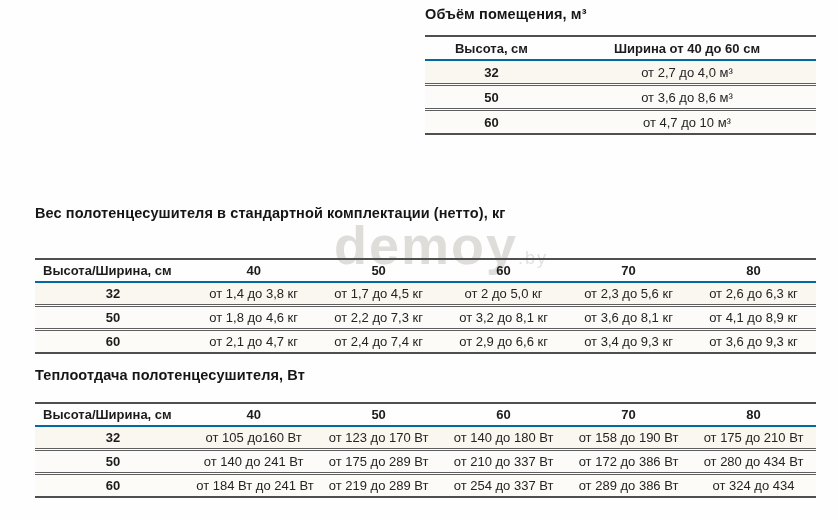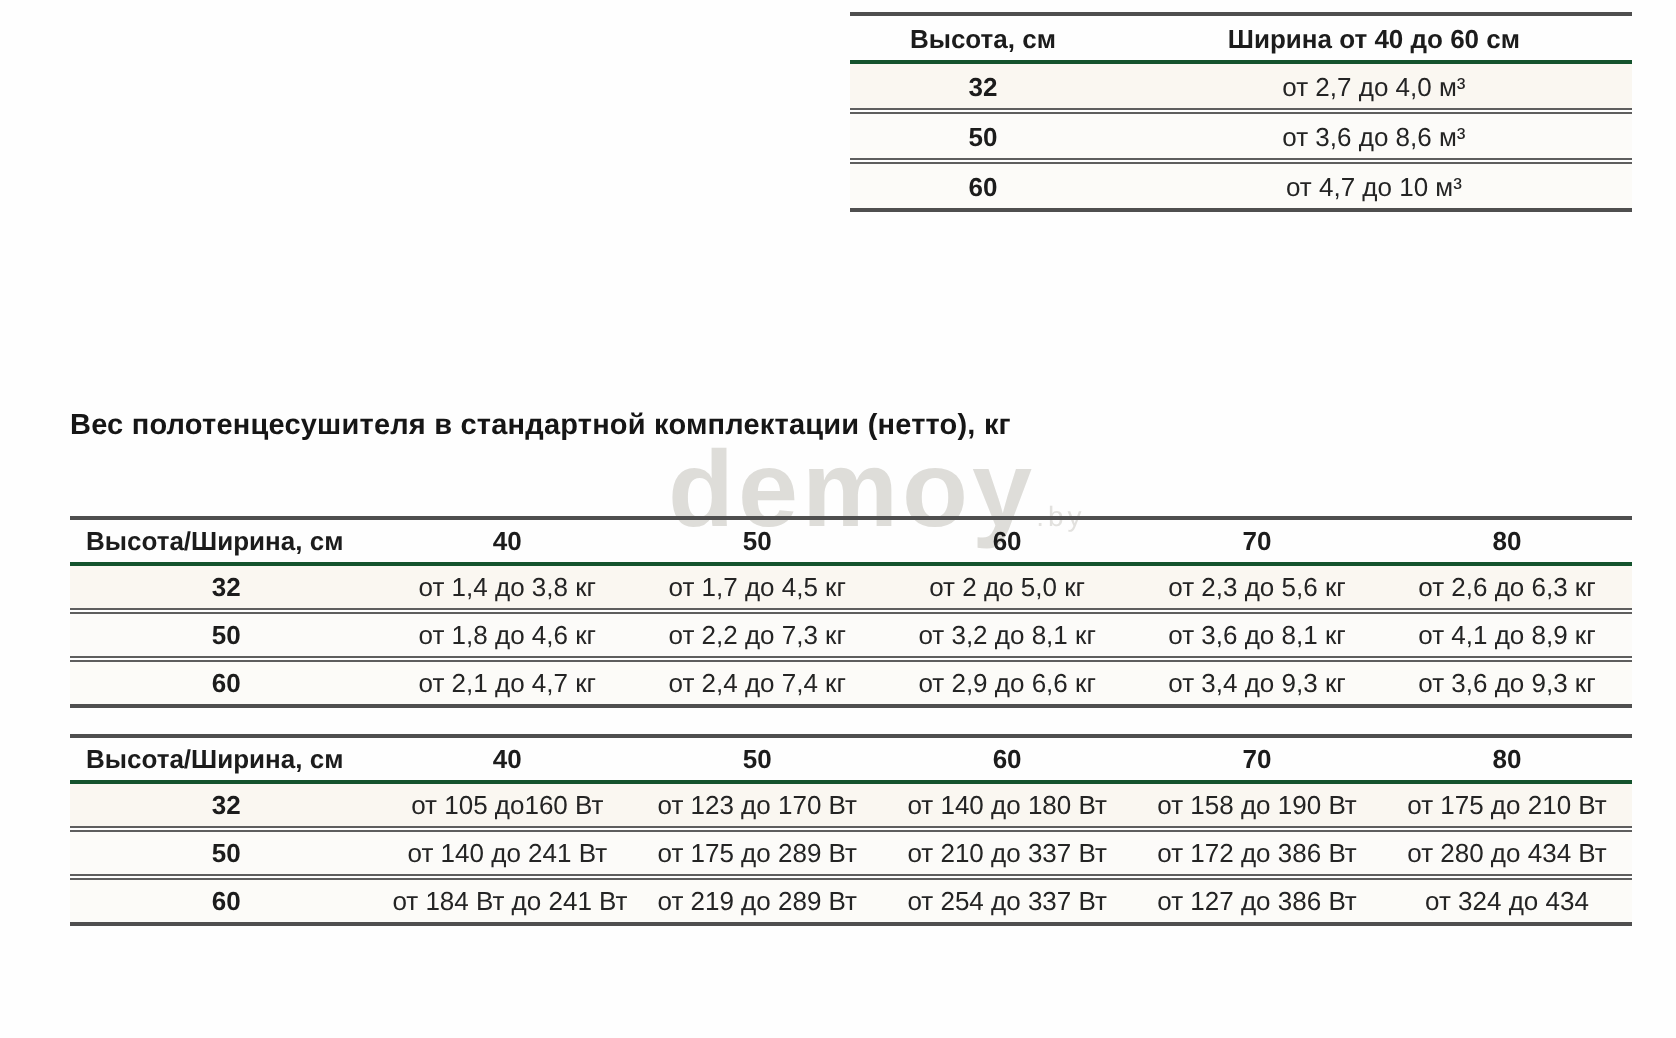--- a/index.html
+++ b/index.html
@@ -19,21 +19,21 @@
   }
   .sec-volume .tbl-title{margin-bottom:13px;}
   .sec-weight .tbl-title{margin-bottom:37px;}
   .sec-heat .tbl-title{margin-bottom:19px;}
   table{
     border-collapse:collapse;width:100%;table-layout:fixed;
     font-size:13px;
   }
   thead tr{
     border-top:2px solid #4f4f4f;
-    border-bottom:2px solid #14532d;
+    border-bottom:2px solid #0369a1;
   }
   tbody tr{border-bottom:3px double #5e5e5e;}
   tbody tr:last-child{border-bottom:2px solid #4f4f4f;}
   th,td{
     padding:0 5px;height:21px;vertical-align:middle;
     text-align:center;white-space:nowrap;overflow:hidden;
   }
   th{font-weight:bold;color:#1c1c1c;}
   td{color:#242424;}
   td.rowlabel{font-weight:bold;color:#1c1c1c;}
@@ -42,30 +42,31 @@
   
   tbody tr:nth-child(1){background:rgba(243,236,218,.35);}
   tbody tr:nth-child(2){background:rgba(248,245,236,.25);}
   tbody tr:nth-child(3){background:rgba(246,242,232,.25);}
   .watermark{
     position:absolute;left:334px;top:214px;z-index:0;
     font-size:54px;font-weight:bold;letter-spacing:2px;
     color:rgba(176,172,163,.40);user-select:none;white-space:nowrap;
   }
   .watermark .wm-suffix{
-    font-size:14px;font-weight:normal;color:rgba(176,172,163,.35);
+    font-size:18px;font-weight:normal;color:rgba(176,172,163,.35);
   }
   .section{z-index:1;}
 </style>
 </head>
 <body>
 
 <div class="watermark"><span>demoy</span><span class="wm-suffix">.by</span></div>
 
 <div class="section sec-volume">
+  <h2 class="tbl-title">Объём помещения, м³</h2>
   <table>
     <colgroup>
         <col style="width:34%">
         <col style="width:66%">
       </colgroup>
     <thead>
       <tr>
         <th>Высота, см</th>
         <th>Ширина от 40 до 60 см</th>
       </tr>
@@ -131,20 +132,21 @@
         <td>от 2,4 до 7,4 кг</td>
         <td>от 2,9 до 6,6 кг</td>
         <td>от 3,4 до 9,3 кг</td>
         <td>от 3,6 до 9,3 кг</td>
       </tr>
     </tbody>
   </table>
 </div>
 
 <div class="section sec-heat">
+  <h2 class="tbl-title">Теплоотдача полотенцесушителя, Вт</h2>
   <table>
     <colgroup>
         <col style="width:20%">
         <col style="width:16%">
         <col style="width:16%">
         <col style="width:16%">
         <col style="width:16%">
         <col style="width:16%">
       </colgroup>
     <thead>
@@ -172,18 +174,18 @@
         <td>от 175 до 289 Вт</td>
         <td>от 210 до 337 Вт</td>
         <td>от 172 до 386 Вт</td>
         <td>от 280 до 434 Вт</td>
       </tr>
       <tr>
         <td class="rowlabel">60</td>
         <td>от 184 Вт до 241 Вт</td>
         <td>от 219 до 289 Вт</td>
         <td>от 254 до 337 Вт</td>
-        <td>от 127 до 386 Вт</td>
+        <td>от 289 до 386 Вт</td>
         <td>от 324 до 434</td>
       </tr>
     </tbody>
   </table>
 </div>
 
 </body></html>

